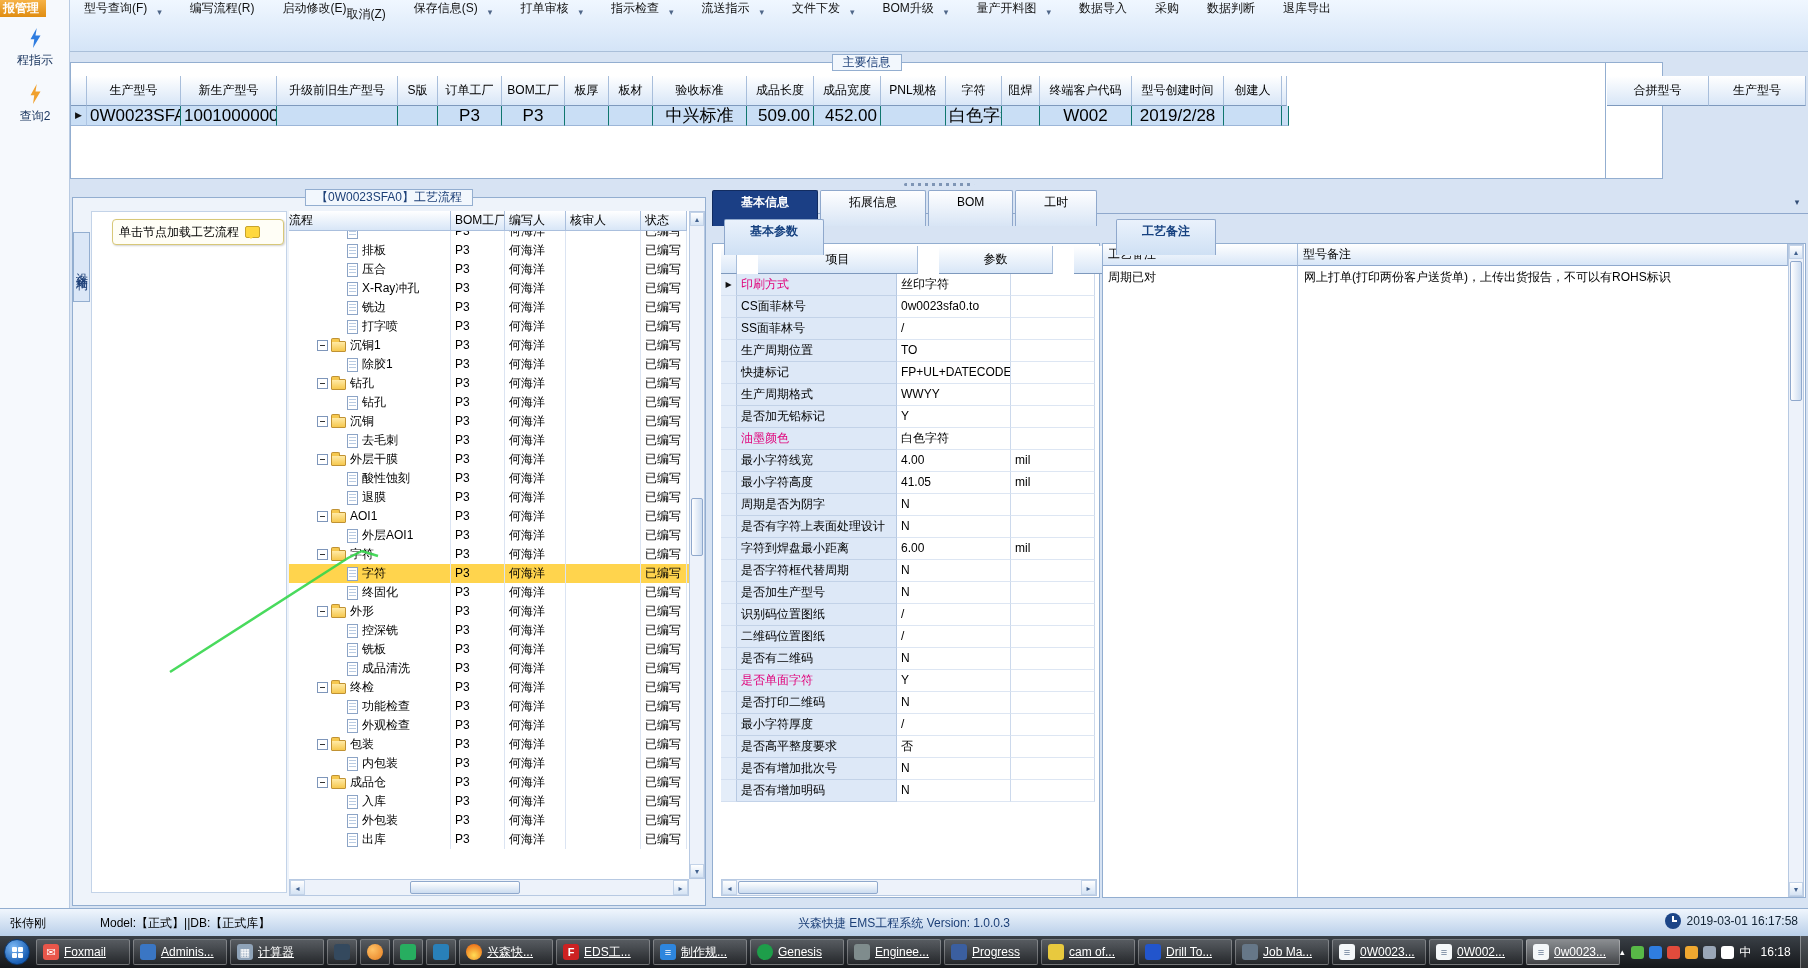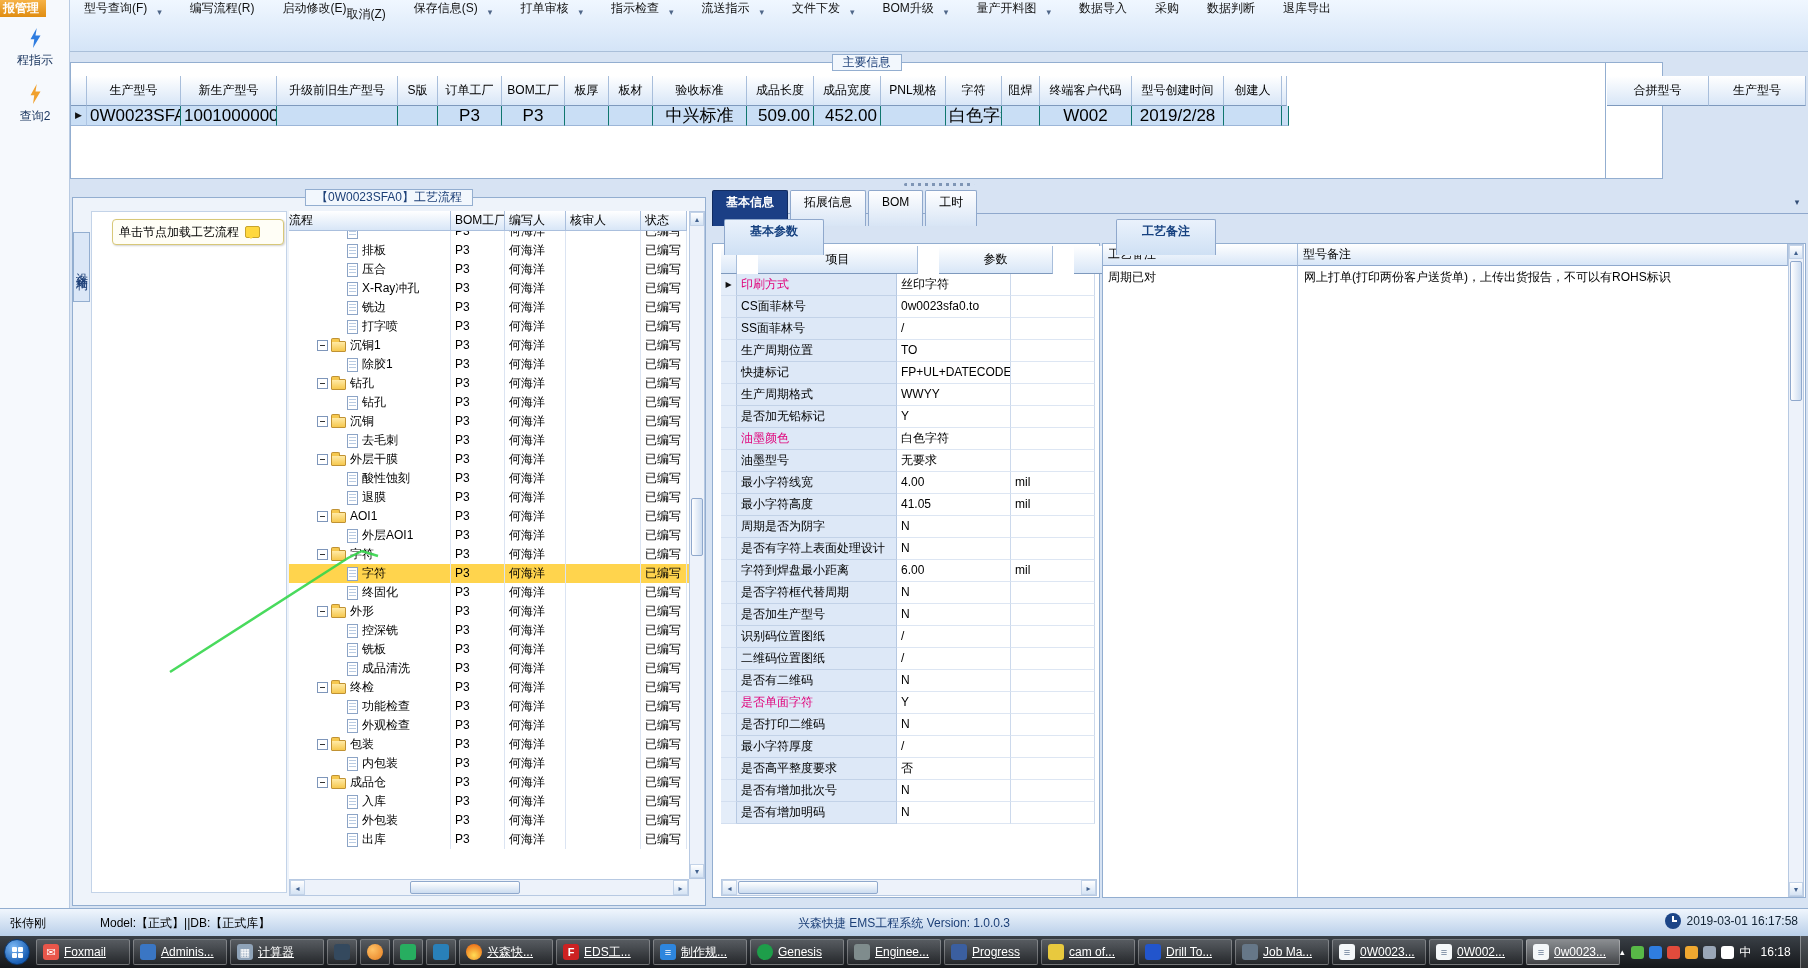--- a/index.html
+++ b/index.html
@@ -102,21 +102,21 @@
   .hscroll .sarr { position:absolute; top:0; bottom:0; width:15px; font-size:8px; line-height:15px;
     text-align:center; color:#41618e; background:linear-gradient(#ffffff,#d5e3f4); border:1px solid #c3d3e8; }
   .hscroll .left { left:0; } .hscroll .right { right:0; }
   .hscroll .thumb { position:absolute; top:1px; bottom:1px;
     background:linear-gradient(#ffffff,#ccdcf0); border:1px solid #8fa8cc; border-radius:2px; }
   .tree-vscroll { left:616px; top:13px; height:668px; }
   .tree-hscroll { left:216px; top:681px; width:400px; }
   
   .detail-tabs { position:absolute; left:712px; top:190px; width:1096px; height:24px; display:flex; gap:2px;
     border-bottom:1px solid #8fa8cc; }
-  .dtab { height:36px; line-height:22px; padding:0 13px; border:1px solid #8fa8cc; border-bottom:none;
+  .dtab { height:36px; line-height:22px; padding:0 28px; border:1px solid #8fa8cc; border-bottom:none;
     background:linear-gradient(#fefeff,#d8e5f5); border-radius:2px 2px 0 0; cursor:pointer; white-space:nowrap; }
   .dtab.sel { background:#1b3f85; color:#fff; font-weight:bold; border-color:#122c60; }
   .panel-arrow { position:absolute; left:1790px; top:195px; width:14px; height:14px; font-size:9px;
     color:#334e76; text-align:center; line-height:14px; cursor:pointer; }
   .subtab { position:absolute; height:36px; line-height:22px; padding:0 25px;
     background:linear-gradient(#eaf2fc,#cfe0f4); border:1px solid #8fa8cc; border-bottom:none;
     border-radius:2px 2px 0 0; color:#15407f; font-weight:bold; white-space:nowrap; cursor:pointer; z-index:3; }
   .param-subtab { left:724px; top:219px; }
   .remark-subtab { left:1116px; top:219px; }
   .panel { position:absolute; background:#fff; border:1px solid #93aed0; }
@@ -749,26 +749,20 @@
           <div class="p-unit"></div>
         </div>
         <div class="prow">
           <div class="p-gutter"></div>
           <div class="p-name pink">油墨颜色</div>
           <div class="p-value">白色字符</div>
           <div class="p-unit"></div>
         </div>
         <div class="prow">
           <div class="p-gutter"></div>
-          <div class="p-name">油墨型号</div>
-          <div class="p-value">无要求</div>
-          <div class="p-unit"></div>
-        </div>
-        <div class="prow">
-          <div class="p-gutter"></div>
           <div class="p-name">最小字符线宽</div>
           <div class="p-value">4.00</div>
           <div class="p-unit">mil</div>
         </div>
         <div class="prow">
           <div class="p-gutter"></div>
           <div class="p-name">最小字符高度</div>
           <div class="p-value">41.05</div>
           <div class="p-unit">mil</div>
         </div>

